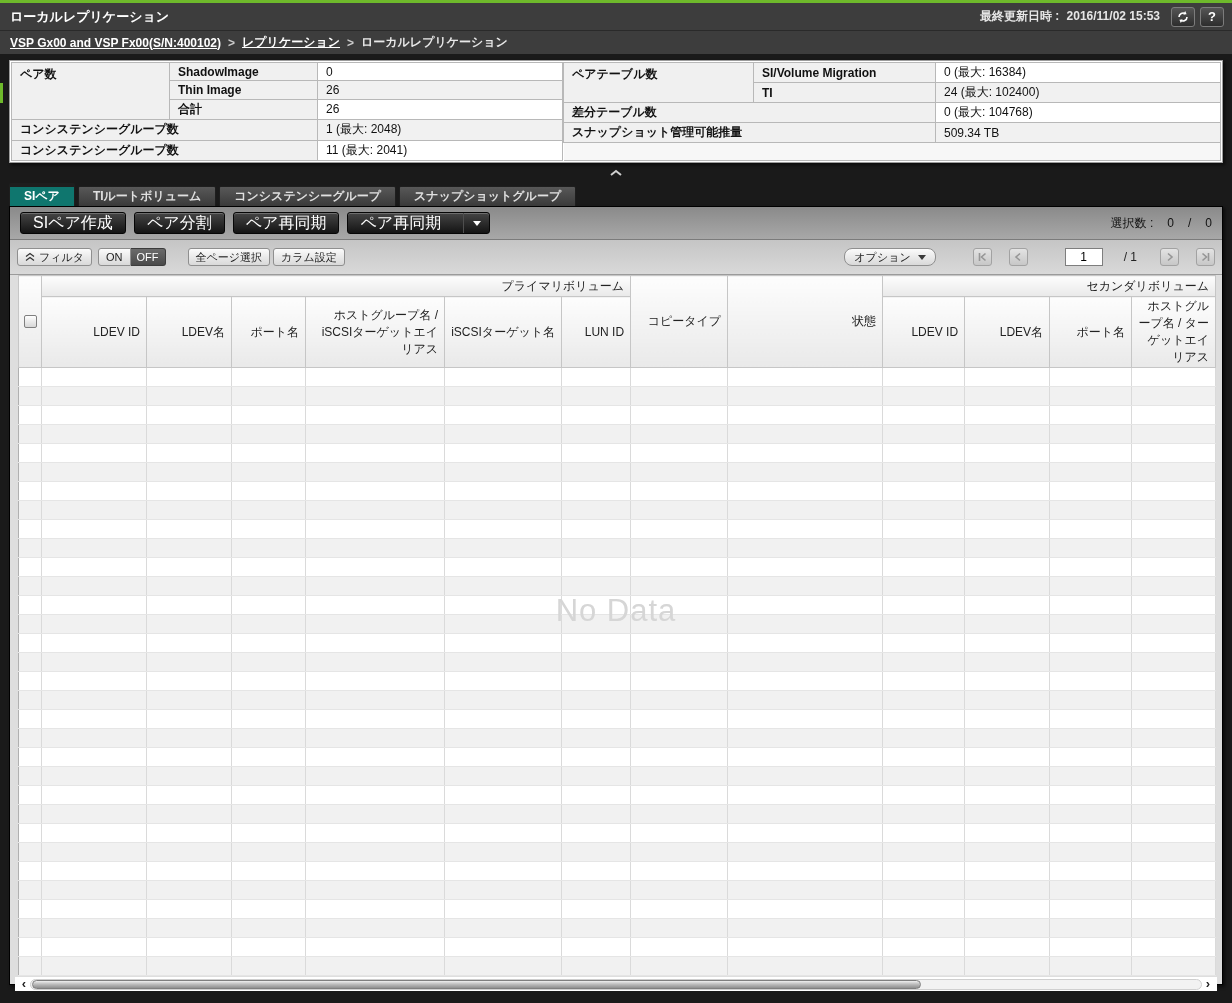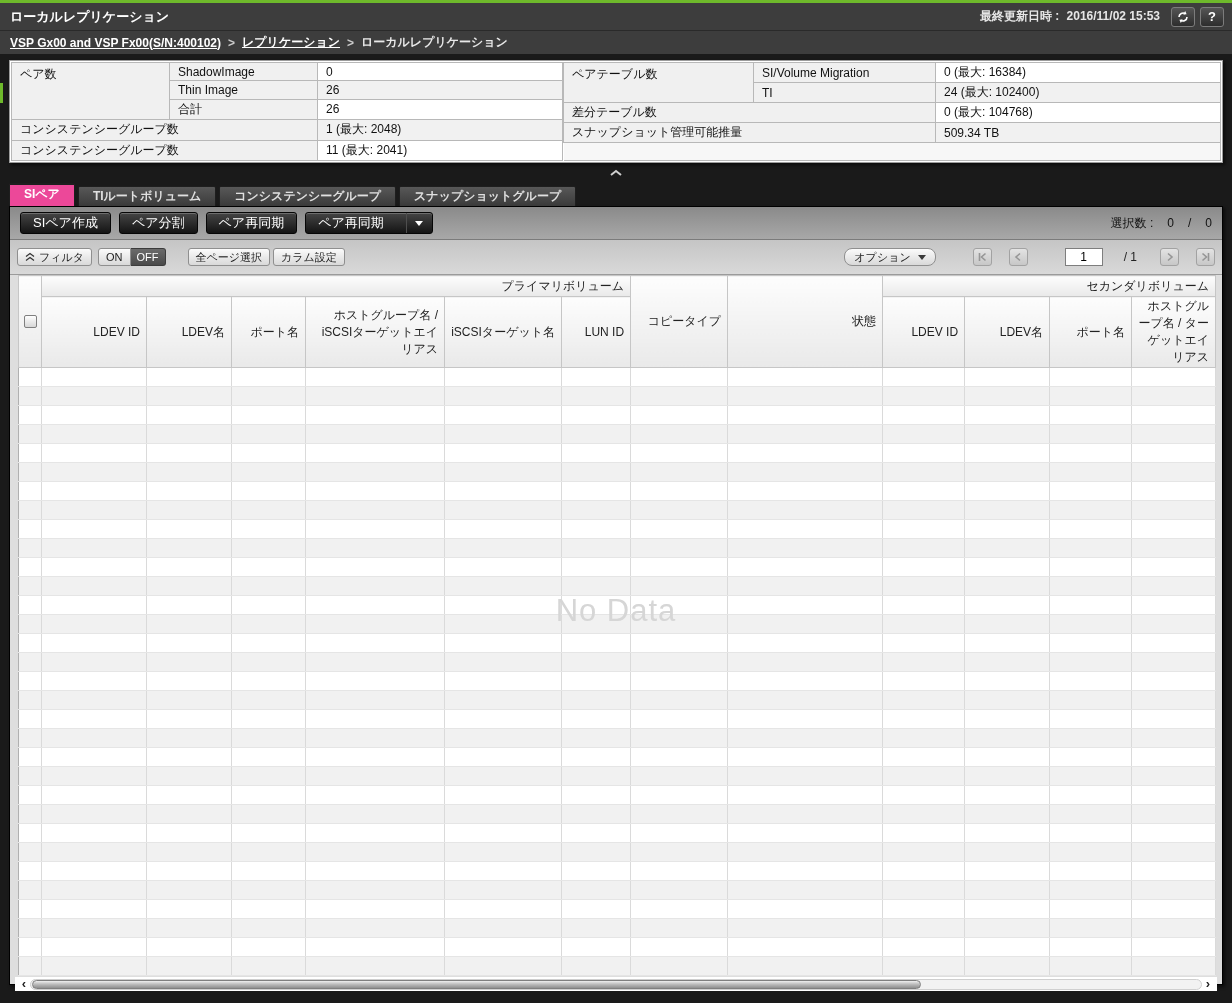--- a/index.html
+++ b/index.html
@@ -21,41 +21,41 @@
                 display:flex; align-items:center; padding-left:10px; font-size:12px; font-weight:bold; color:#e8e8e8; }
   .breadcrumb a { color:#ffffff; text-decoration:underline; cursor:pointer; }
   .crumb-sep { margin:0 7px; color:#cccccc; font-weight:bold; }
   .left-accent { position:absolute; left:0; top:83px; width:3px; height:20px; background:#6eb92b; }
 
   
   .summary-panel { margin:6px 9px 0; background:#ffffff; border:1px solid #9c9c9c; padding:1px; display:flex;
                    box-shadow:2px 2px 3px rgba(0,0,0,.55); }
   table.sum { border-collapse:collapse; table-layout:fixed; font-size:12px; color:#111; }
   table.sum td { border:1px solid #b8b8b8; padding:1px 8px; height:18px; vertical-align:middle; background:#fff; }
-  table.sum td.lbl { background:#f0f0f0; }
+  table.sum td.lbl { background:#f0f0f0;font-weight:bold; }
   table.sum td.blank { background:#f7f7f7; border-left:none; }
   table.sum.left  { width:552px; }
   table.sum.right { width:658px; }
 
   
   .collapse-bar { height:20px; display:flex; align-items:center; justify-content:center; }
   .collapse-btn { cursor:pointer; line-height:0; }
   .tabbar { display:flex; align-items:flex-end; margin:0 9px; height:23px; gap:3px; }
   .tab { background:linear-gradient(180deg,#585858,#3a3a3a); color:#e0e0e0; font-size:12px; font-weight:bold;
          padding:0 14px; height:20px; line-height:19px; border:1px solid #1e1e1e; border-bottom:none;
          border-radius:2px 2px 0 0; cursor:pointer; white-space:nowrap; }
-  .tab.active { background:#ec4899; color:#ffffff; height:23px; line-height:19px;
-                border-top:2px solid #14b8a6; border-color:#1e1e1e; }
+  .tab.active { background:#0f766e; color:#ffffff; height:23px; line-height:19px;
+                border-top:4px solid #14b8a6; border-color:#1e1e1e; }
 
   
   .main-panel { margin:0 9px; width:1214px; height:779px; background:#dedede; border:1px solid #000;
                 box-shadow:2px 2px 3px rgba(0,0,0,.55); display:flex; flex-direction:column; }
   .toolbar { height:33px; flex:none; background:linear-gradient(180deg,#8a8a8a,#a8a8a8);
              border-bottom:1px solid #7b7b7b; display:flex; align-items:center; padding:0 10px; }
-  .btn-dark { background:linear-gradient(180deg,#454545 0%,#141414 100%); color:#fff; font-size:13px;
+  .btn-dark { background:linear-gradient(180deg,#454545 0%,#141414 100%); color:#fff; font-size:16px;
               border:1px solid #060606; box-shadow:inset 0 1px 0 #6e6e6e; border-radius:3px;
               height:22px; padding:0 12px; margin-right:8px; display:flex; align-items:center; cursor:pointer; white-space:nowrap; }
   .btn-split { padding:0; margin-right:8px; }
   .btn-split .lab { padding:0 22px 0 12px; }
   .btn-split .caret-box { border-left:1px solid #4e4e4e; height:100%; width:26px; display:flex; align-items:center; justify-content:center; }
   .caret-w { width:0; height:0; border-left:4px solid transparent; border-right:4px solid transparent; border-top:5px solid #fff; }
   .selection { margin-left:auto; font-size:12px; color:#111; display:flex; align-items:center; }
   .selection span { margin-left:14px; }
   .selection .s-label { margin-left:0; }
 

